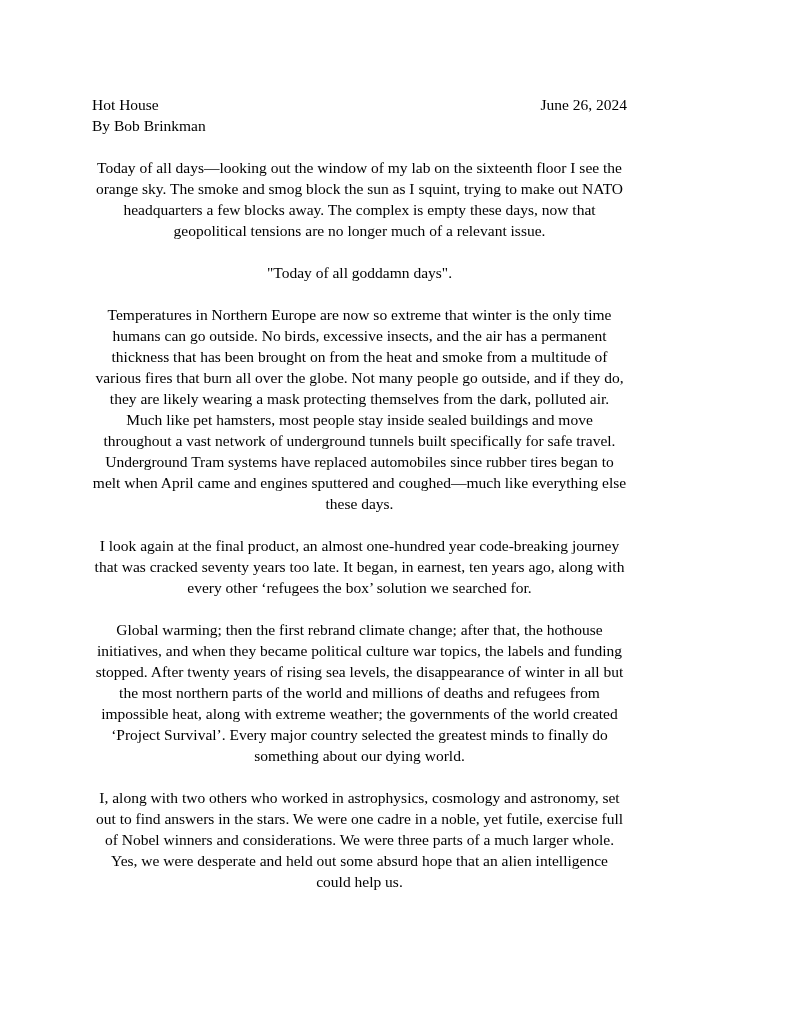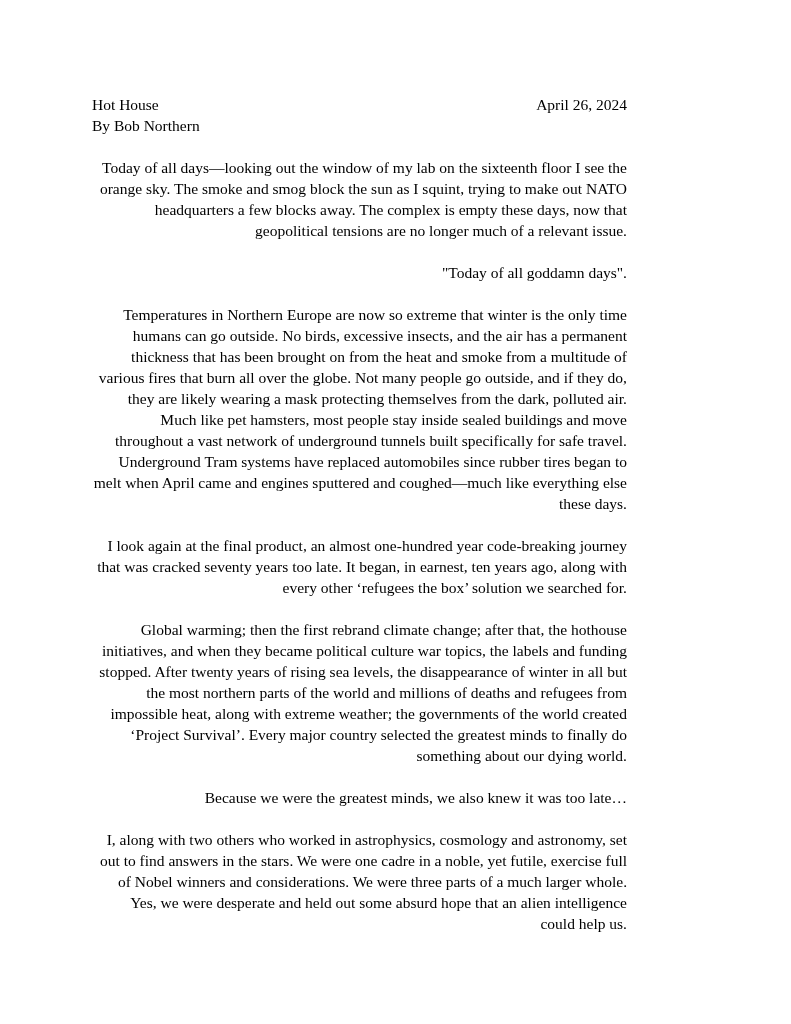--- a/index.html
+++ b/index.html
@@ -28,34 +28,33 @@
   .header-row {
     display: flex;
     justify-content: space-between;
     align-items: baseline;
   }
   .byline {
     margin: 0;
   }
   .body-text p {
     margin: 21px 0 0 0;
-    text-align: right;
+    text-align: center;
   }
 </style>
 </head>
 <body>
 
 <div class="doc">
   <div class="header-row">
     <span>Hot House</span>
-    <span>April 26, 2024</span>
+    <span>June 26, 2024</span>
   </div>
-  <div class="byline">By Bob Northern</div>
+  <div class="byline">By Bob Brinkman</div>
   <div class="body-text" id="paragraphs">
       <p>Today of all days—looking out the window of my lab on the sixteenth floor I see the orange sky. The smoke and smog block the sun as I squint, trying to make out NATO headquarters a few blocks away. The complex is empty these days, now that geopolitical tensions are no longer much of a relevant issue.</p>
       <p>"Today of all goddamn days".</p>
       <p>Temperatures in Northern Europe are now so extreme that winter is the only time humans can go outside. No birds, excessive insects, and the air has a permanent thickness that has been brought on from the heat and smoke from a multitude of various fires that burn all over the globe. Not many people go outside, and if they do, they are likely wearing a mask protecting themselves from the dark, polluted air. Much like pet hamsters, most people stay inside sealed buildings and move throughout a vast network of underground tunnels built specifically for safe travel. Underground Tram systems have replaced automobiles since rubber tires began to melt when April came and engines sputtered and coughed—much like everything else these days.</p>
       <p>I look again at the final product, an almost one-hundred year code-breaking journey that was cracked seventy years too late. It began, in earnest, ten years ago, along with every other ‘refugees the box’ solution we searched for.</p>
       <p>Global warming; then the first rebrand climate change; after that, the hothouse initiatives, and when they became political culture war topics, the labels and funding stopped. After twenty years of rising sea levels, the disappearance of winter in all but the most northern parts of the world and millions of deaths and refugees from impossible heat, along with extreme weather; the governments of the world created ‘Project Survival’. Every major country selected the greatest minds to finally do something about our dying world.</p>
-      <p>Because we were the greatest minds, we also knew it was too late…</p>
       <p>I, along with two others who worked in astrophysics, cosmology and astronomy, set out to find answers in the stars. We were one cadre in a noble, yet futile, exercise full of Nobel winners and considerations. We were three parts of a much larger whole. Yes, we were desperate and held out some absurd hope that an alien intelligence could help us.</p>
     </div>
 </div>
 
 </body></html>

